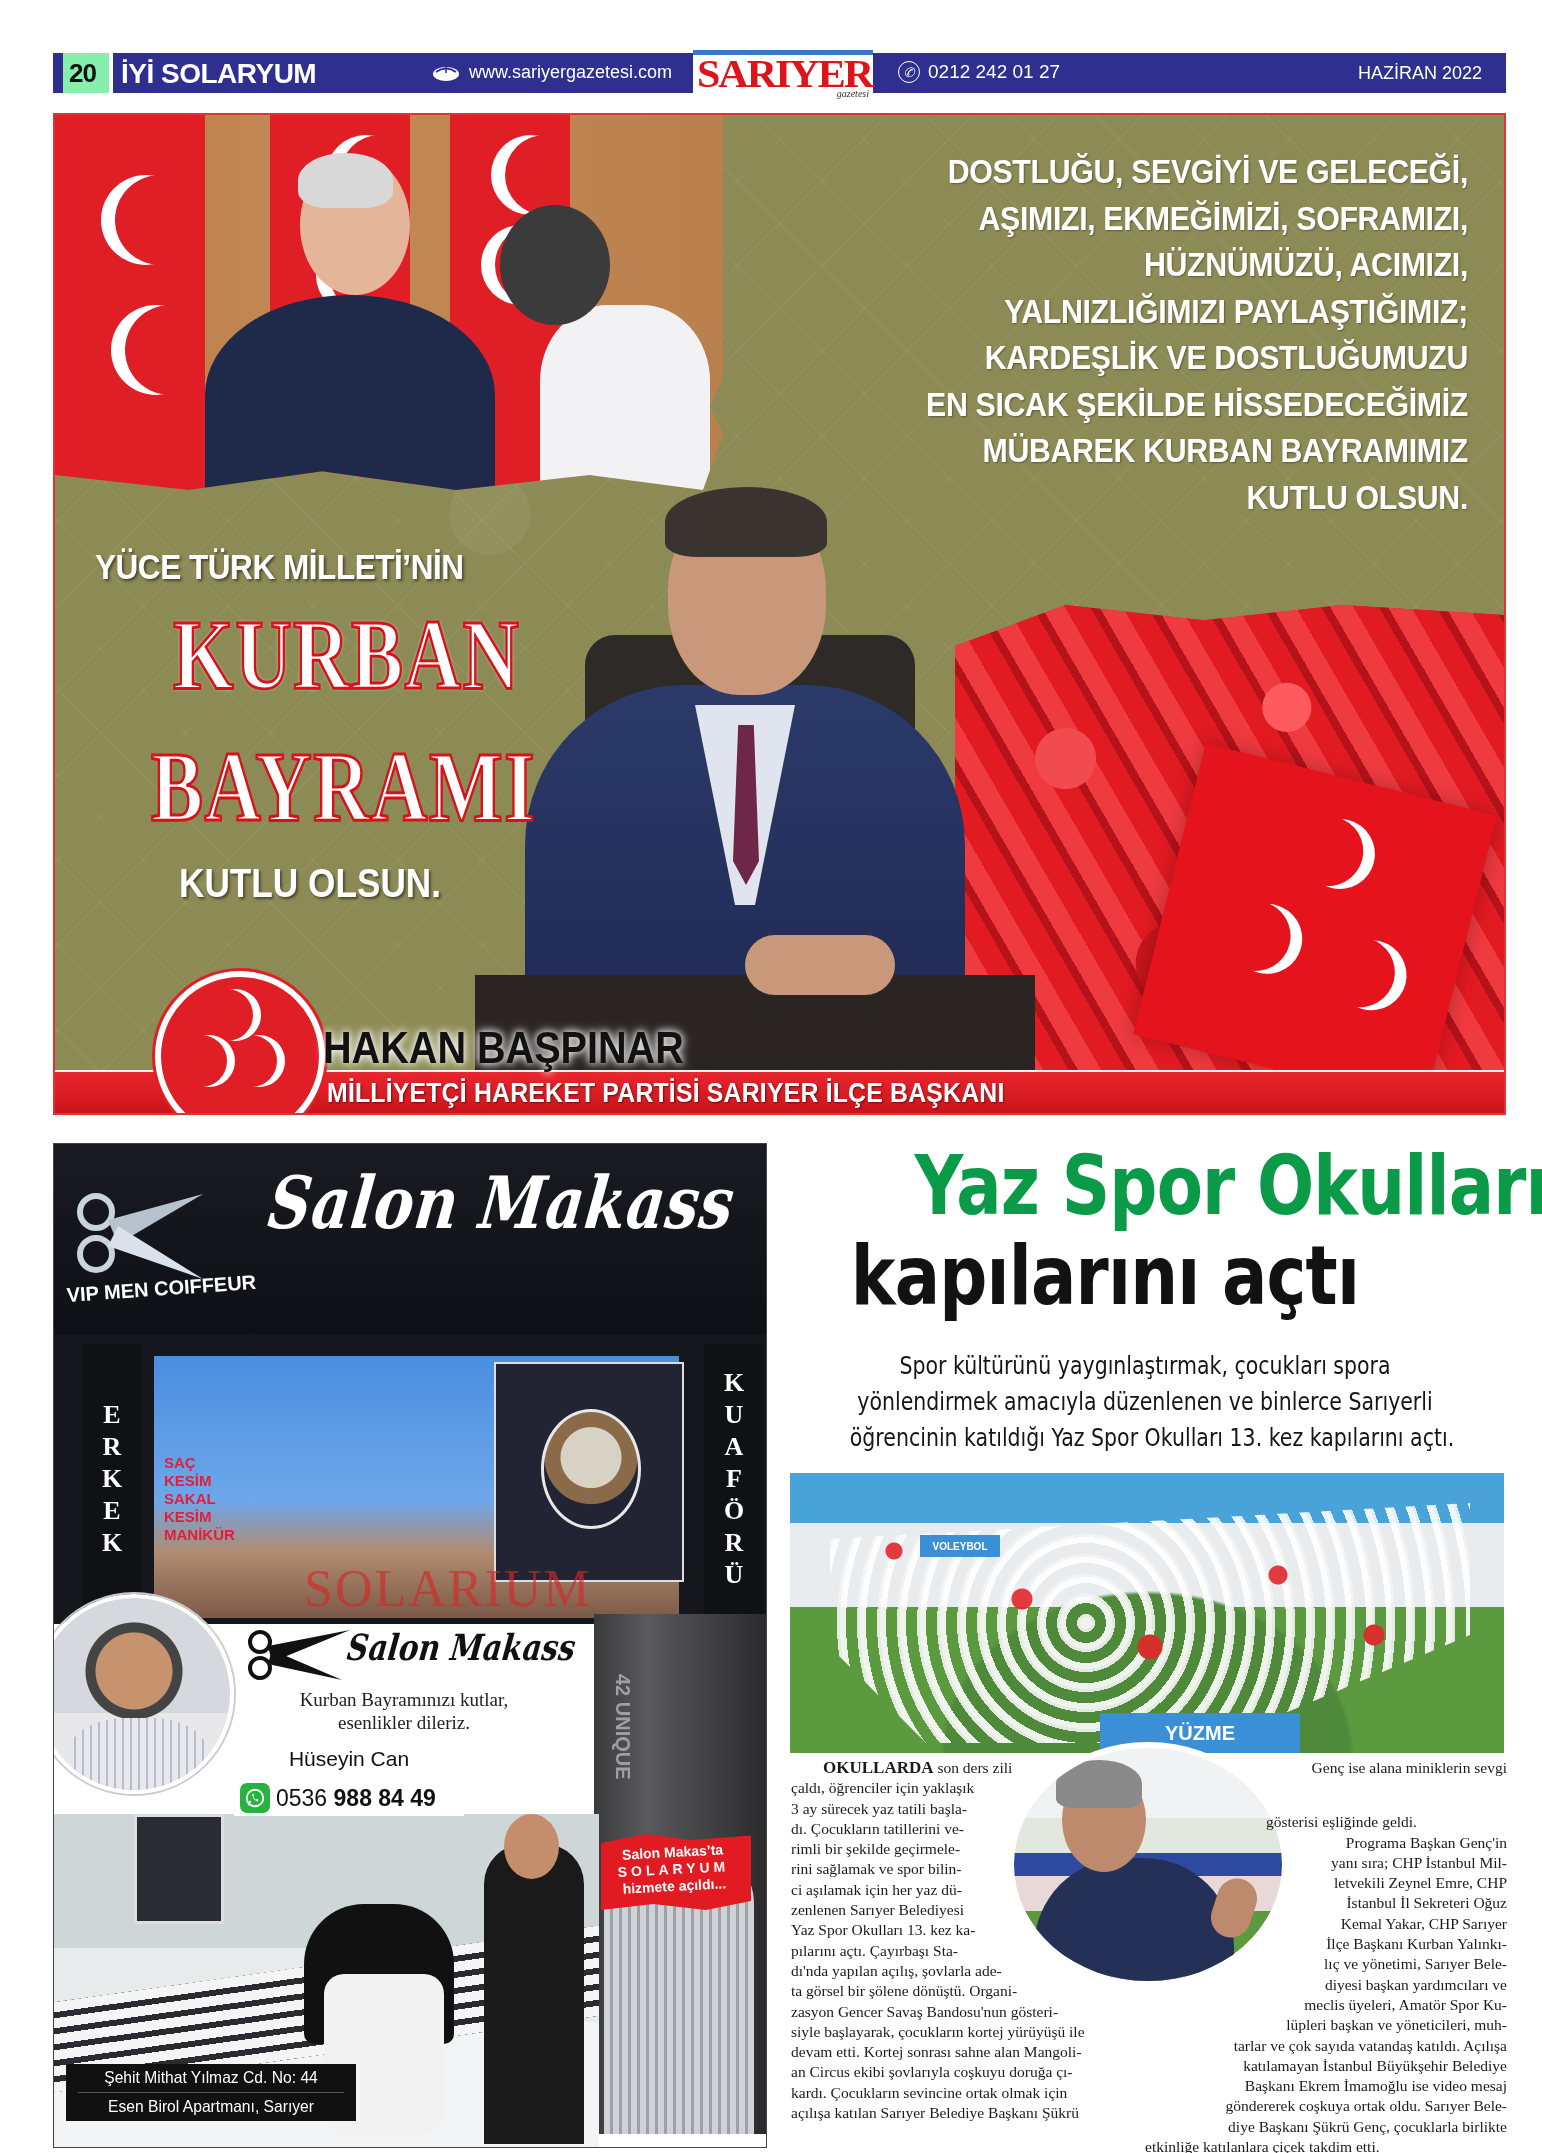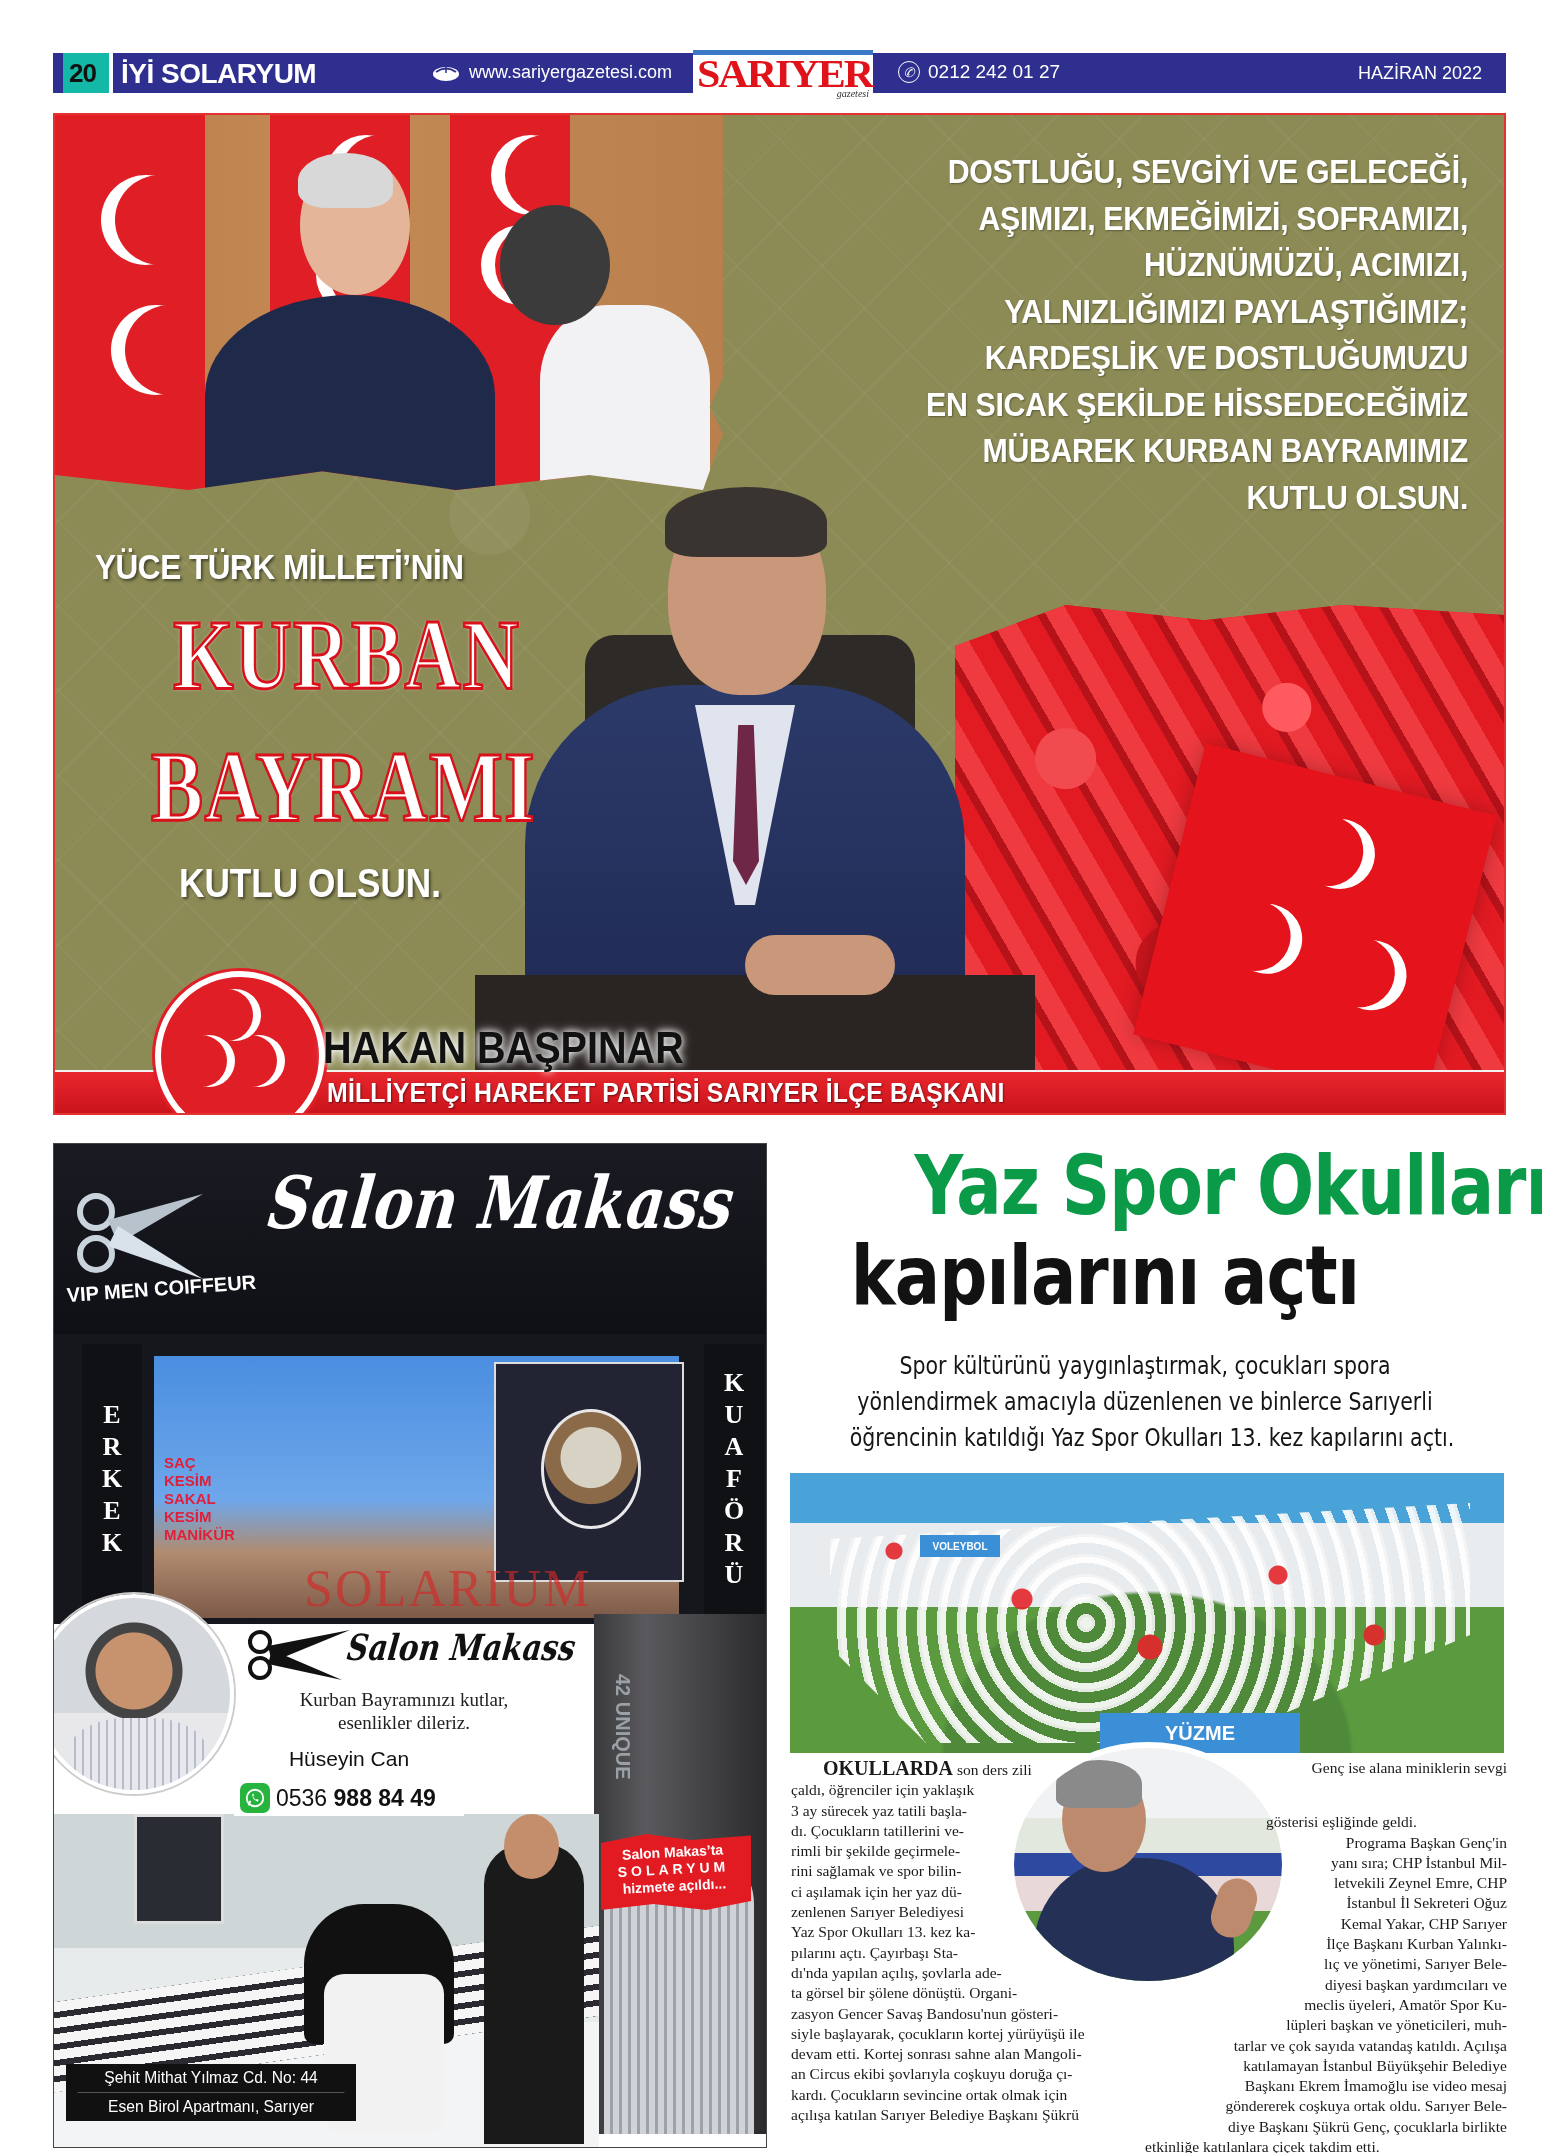--- a/index.html
+++ b/index.html
@@ -1,21 +1,21 @@
 <!DOCTYPE html>
 <html><head>
 <meta charset="utf-8">
 <style>
   * { box-sizing: border-box; margin: 0; padding: 0; }
   html, body { width: 1542px; height: 2153px; background: #ffffff; overflow: hidden; }
   body { position: relative; font-family: "Liberation Sans", sans-serif; color: #111; }
 
   
   .hdr { position: absolute; left: 53px; top: 53px; width: 1453px; height: 40px; }
-  .hdr-page { position: absolute; left: 0; top: 0; width: 56px; height: 40px; background: #14b8a6; border-left: 10px solid #2e2f8f; text-align: right; }
+  .hdr-page { position: absolute; left: 0; top: 0; width: 56px; height: 40px; background: #86efac; border-left: 10px solid #2e2f8f; text-align: right; }
   .hdr-page span { position: absolute; left: 6px; top: 5px; font: bold 26px "Liberation Sans", sans-serif; color: #111; letter-spacing: -1px; }
   .hdr-bar { position: absolute; left: 60px; top: 0; width: 1393px; height: 40px; background: #2e2f8f; }
   .hdr-title { position: absolute; left: 68px; top: 5px; font: bold 28px "Liberation Sans", sans-serif; color: #fff; letter-spacing: -0.5px; }
   .hdr-web { position: absolute; left: 378px; top: 9px; color: #fff; font: 18px "Liberation Sans", sans-serif; display: flex; align-items: center; gap: 8px; }
   .hdr-web svg { width: 30px; height: 20px; }
   .hdr-logo { position: absolute; left: 640px; top: -3px; width: 180px; height: 52px; background: #fff; }
   .hdr-logo .bluestripe { position: absolute; left: 0; top: 0; width: 180px; height: 5px; background: #3c78c8; }
   .hdr-logo .name { position: absolute; left: 4px; top: 4px; font: bold 42px "Liberation Serif", serif; color: #e0121a; letter-spacing: -2px; transform: scaleY(0.95); line-height: 40px; }
   .hdr-logo .sub { position: absolute; right: 4px; top: 38px; font: italic 10px "Liberation Serif", serif; color: #333; }
   .hdr-phone { position: absolute; left: 845px; top: 8px; color: #fff; font: 19px "Liberation Sans", sans-serif; display: flex; align-items: center; gap: 8px; }
@@ -149,21 +149,21 @@
   .art-circle { position: absolute; left: 1008px; top: 1742px; width: 280px; height: 245px; border-radius: 50%; background: linear-gradient(180deg,#f0f2f4 0 30%,#e3e8de 30% 45%,#2e4aa0 45% 55%,#e8d8d8 55% 70%,#5c9a3f 70%); border: 6px solid #fff; overflow: hidden; }
   .art-circle .suit { position: absolute; left: 20px; top: 110px; width: 200px; height: 160px; background: #253056; border-radius: 90px 90px 0 0; }
   .art-circle .head { position: absolute; left: 48px; top: 20px; width: 84px; height: 104px; background: #bd8a6e; border-radius: 50%; }
   .art-circle .hair { position: absolute; left: 42px; top: 12px; width: 86px; height: 48px; background: #8a8a8a; border-radius: 50% 50% 20% 20%; }
   .art-circle .hand { position: absolute; left: 200px; top: 130px; width: 40px; height: 60px; background: #bd8a6e; border-radius: 20px; transform: rotate(18deg); }
 
   .art-body { position: absolute; font: 15.5px "Liberation Serif", serif; color: #1a1a1a; line-height: 20.3px; }
   .art-body div { white-space: nowrap; }
   .art-col1 { left: 791px; top: 1758px; }
   .art-col2 { left: 1145px; top: 1758px; text-align: right; }
-  .art-body b { font-weight: bold; font-size: 20px; margin-top: 42px; }
+  .art-body b { font-weight: bold; font-size: 17px; margin-top: 42px; }
 </style>
 </head>
 <body>
 
 <div class="hdr">
   <div class="hdr-page">
     <span>20</span>
   </div>
   <div class="hdr-bar"></div>
   <div class="hdr-title">İYİ SOLARYUM</div>

